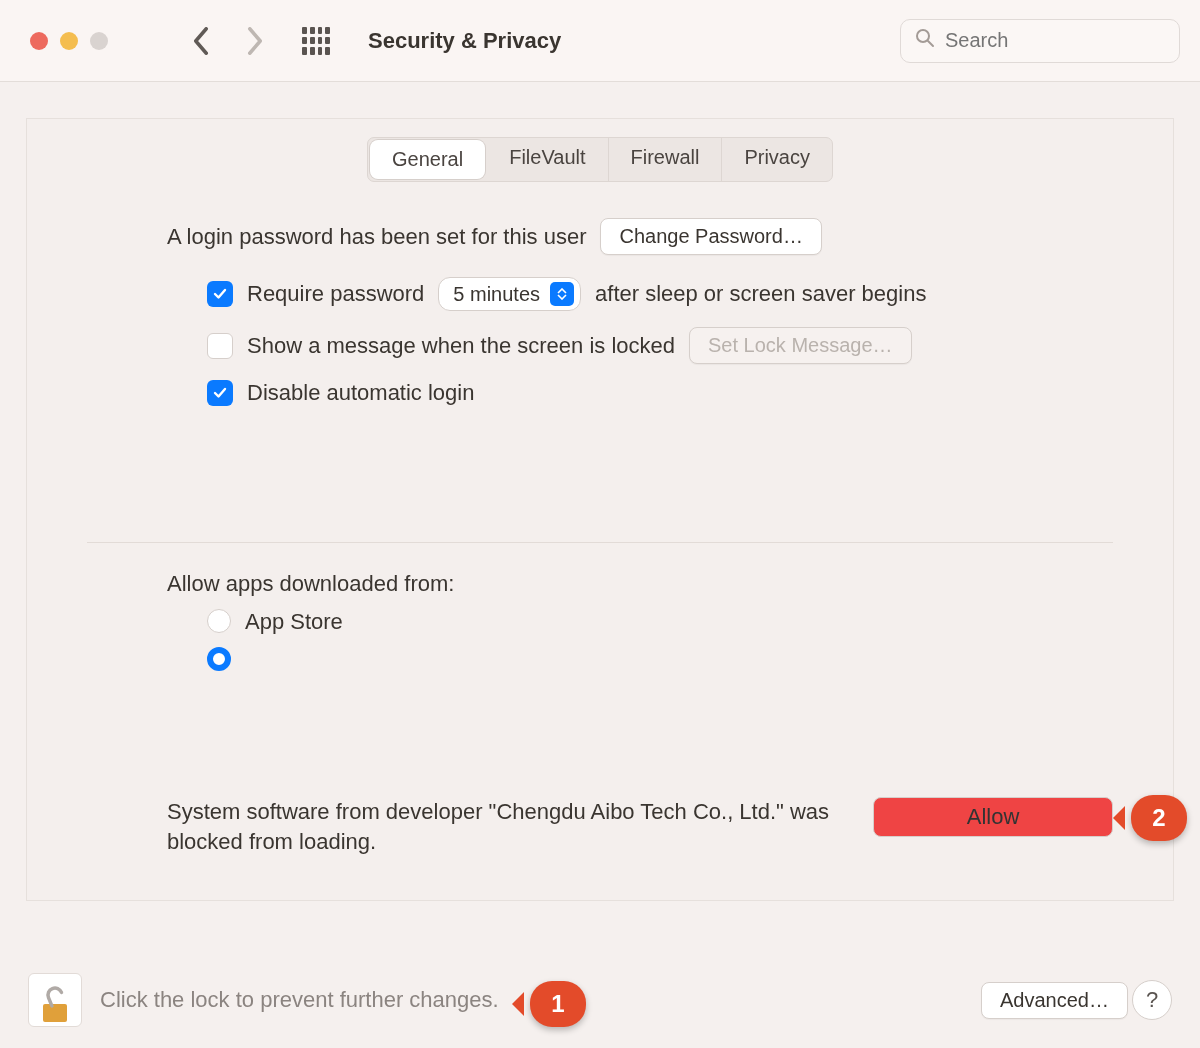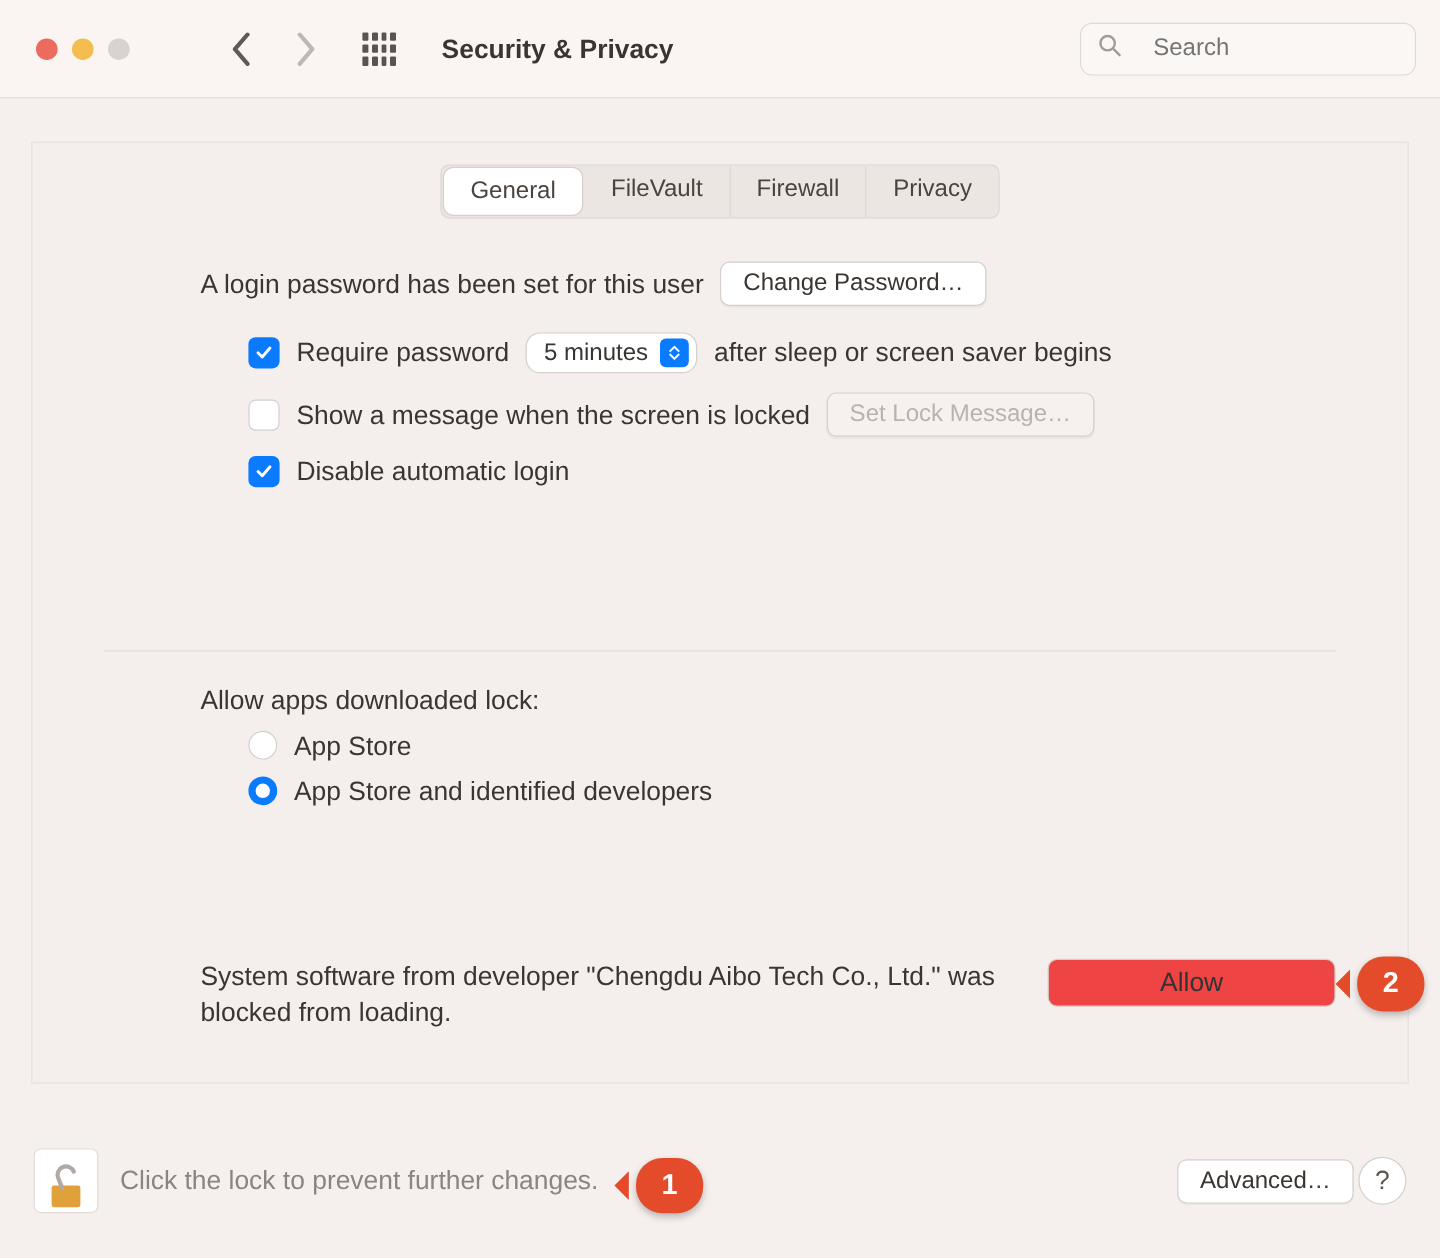--- a/index.html
+++ b/index.html
@@ -30,21 +30,21 @@
 .grid-icon { width: 28px; height: 28px; margin-right: 38px; display: grid; grid-template-columns: repeat(4, 1fr); grid-template-rows: repeat(3, 1fr); gap: 3px; }
 .grid-icon span { background: #5a5450; border-radius: 1px; }
 .title { font-size: 22px; font-weight: 700; color: #3a3530; flex: 1; }
 .search-box {
   width: 280px; height: 44px;
   border: 1px solid #e0dad7;
   border-radius: 10px;
   background: #fbf7f5;
   display: flex; align-items: center;
   padding: 0 14px;
-  gap: 26px;
+  gap: 10px;
 }
 .search-icon { color: #a39b96; font-size: 20px; }
 .search-input {
   border: none; background: transparent; outline: none;
   font-size: 20px; color: #a39b96; flex: 1;
 }
 .content { padding: 36px 26px 0 26px; }
 .panel {
   background: #f4efed;
   border: 1px solid #e6e0dc;
@@ -133,21 +133,21 @@
   box-shadow: 0 3px 6px rgba(0,0,0,0.25);
 }
 .callout::before {
   content: ""; position: absolute; left: -18px; top: 50%;
   transform: translateY(-50%);
   border: 12px solid transparent; border-right-color: #e34b2a;
   border-left: none;
 }
 .callout-2 { right: -74px; top: -2px; }
 .footer {
-  position: absolute; bottom: 16px; left: 0; right: 0;
+  position: absolute; bottom: 0; left: 0; right: 0;
   height: 96px;
   display: flex; align-items: center;
   padding: 0 28px;
   background: #f5f0ee;
 }
 .lock-box {
   width: 54px; height: 54px; background: #fff;
   border: 1px solid #e2dbd7; border-radius: 6px;
   display: flex; align-items: flex-end; justify-content: center;
   margin-right: 18px;
@@ -260,29 +260,28 @@
               <path d="M3 8 L6.5 11.5 L13 4" stroke="#fff" stroke-width="2.4" fill="none" stroke-linecap="round" stroke-linejoin="round"></path>
             </svg>
         </span>
         <span>Disable automatic login</span>
       </div>
     </div>
 
     <hr class="divider">
 
     <div class="section" style="padding-top:0">
-      <div style="margin-left:80px">Allow apps downloaded lock:</div>
+      <div style="margin-left:80px">Allow apps downloaded from:</div>
       <div class="radio-group">
         <div class="radio-row">
           <span class="radio unchecked"></span>
           <span>App Store</span>
         </div>
         <div class="radio-row">
           <span class="radio checked"></span>
-          <span>App Store and identified developers</span>
         </div>
       </div>
     </div>
 
     <div class="blocked-row">
       <div class="blocked-text">System software from developer "Chengdu Aibo Tech Co., Ltd." was blocked from loading.</div>
       <div class="allow-wrap">
         <div class="allow-btn">Allow</div>
         <div class="callout callout-2">2</div>
       </div>

